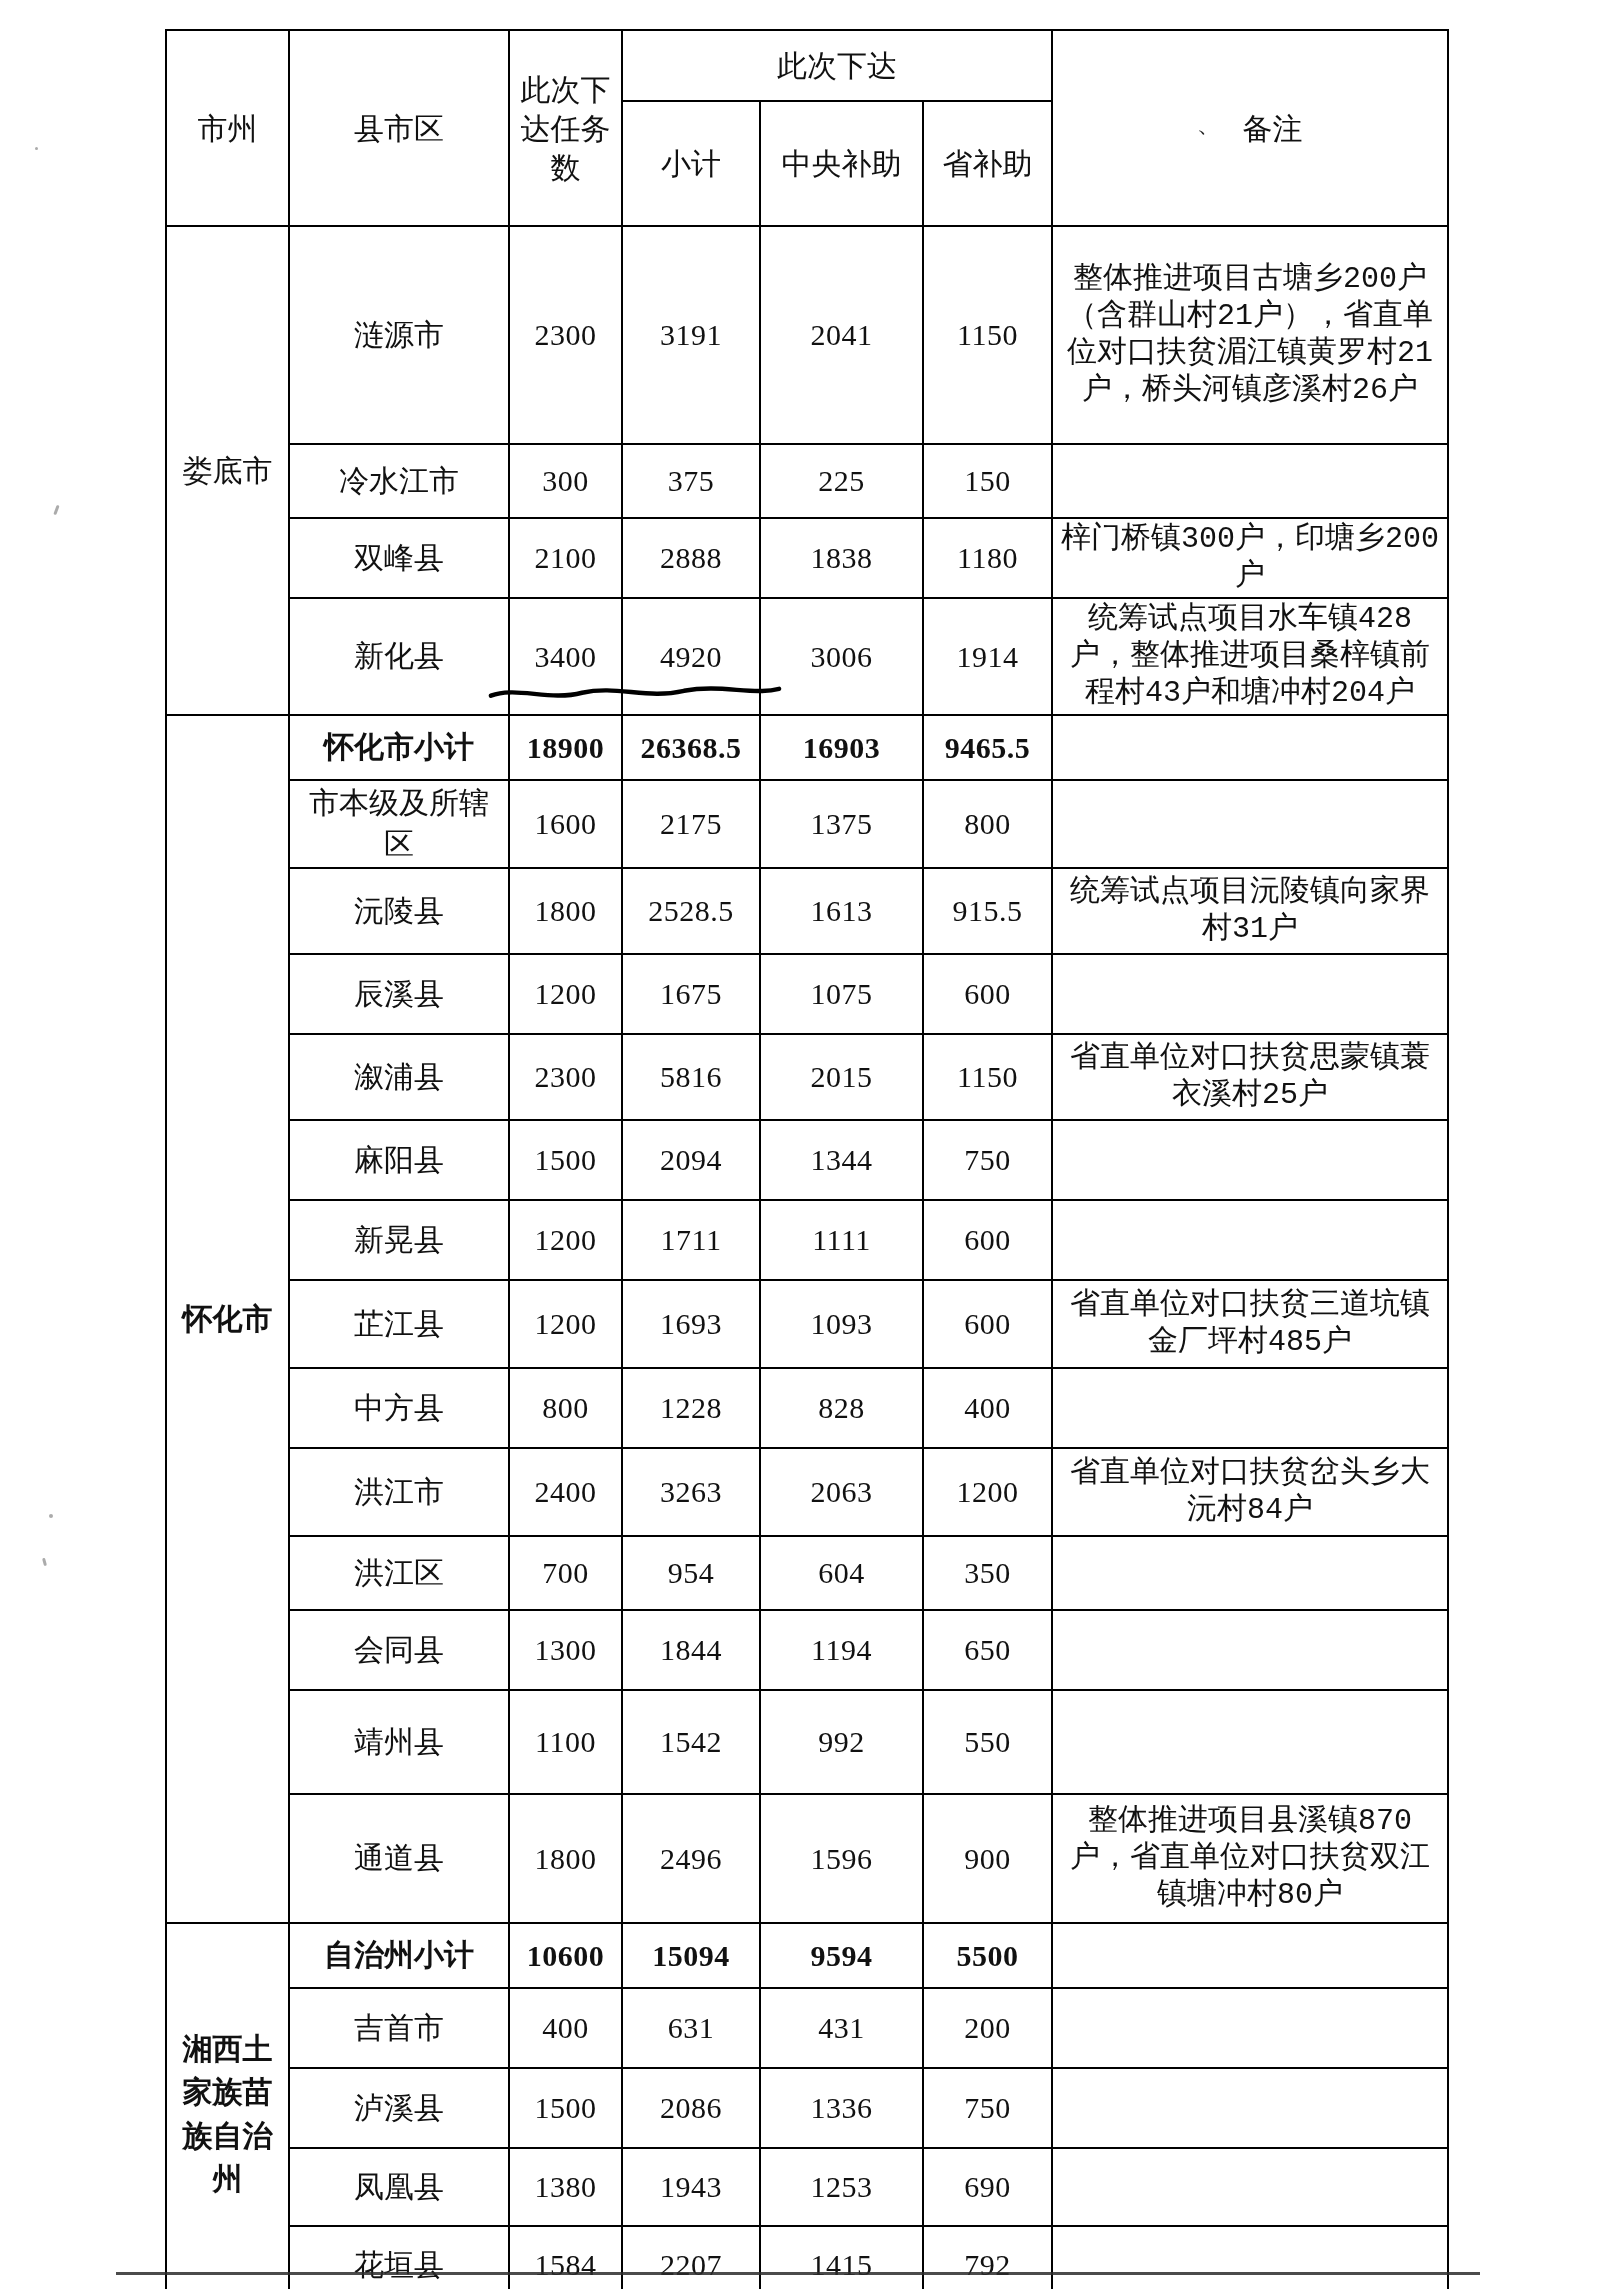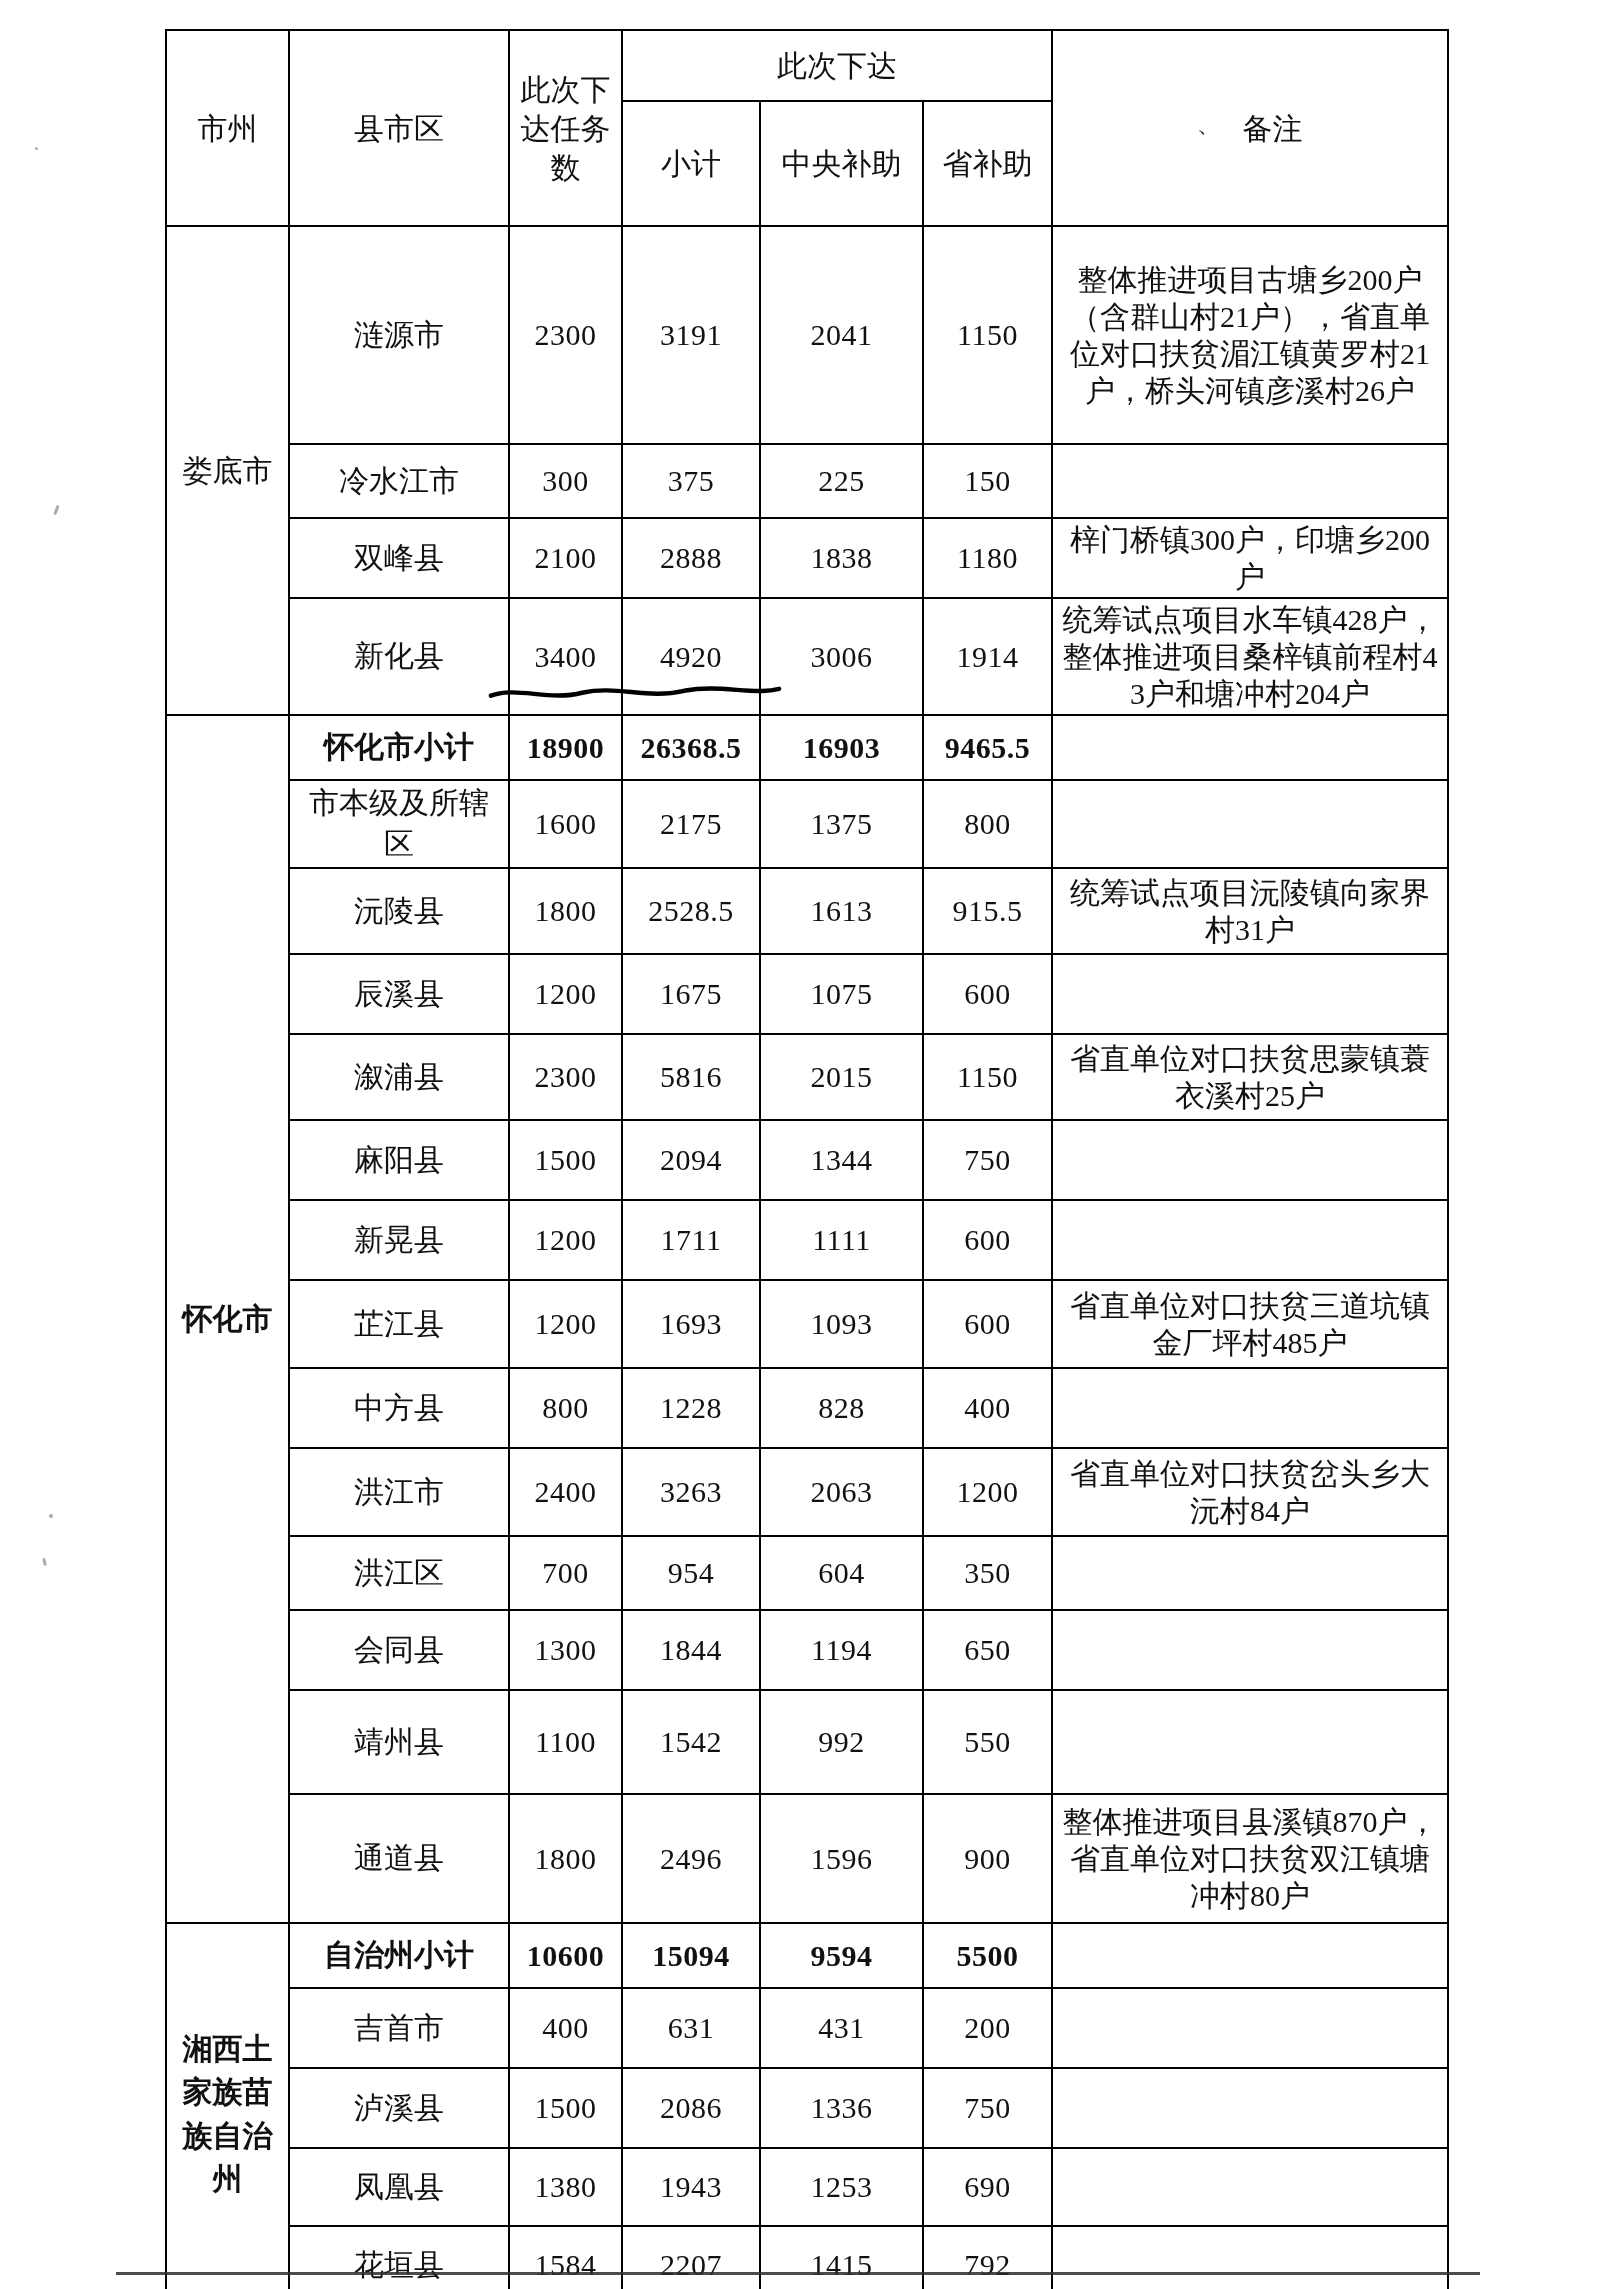--- a/index.html
+++ b/index.html
@@ -28,20 +28,21 @@
     text-align: center;
     vertical-align: middle;
     word-break: break-all;
   }
   .alloc th { line-height: 1.3; }
   .remark-cell {
     text-align: left;
     font-size: 29px;
     line-height: 37px;
     padding: 3.9px 10.8px;
+    font-family: Liberation Mono, monospace;
   }
   .num-cell { letter-spacing: 0.5px; }
   .bold-row td { font-weight: bold; }
   .city-cell { line-height: 1.45; }
   .v-bottom { vertical-align: bottom; padding-bottom: 7.8px; }
   .remark-header .tick {
     display: inline-block;
     margin-right: 21.6px;
     font-size: 23.5px;
     transform: rotate(-8deg) translateY(-7.8px);

